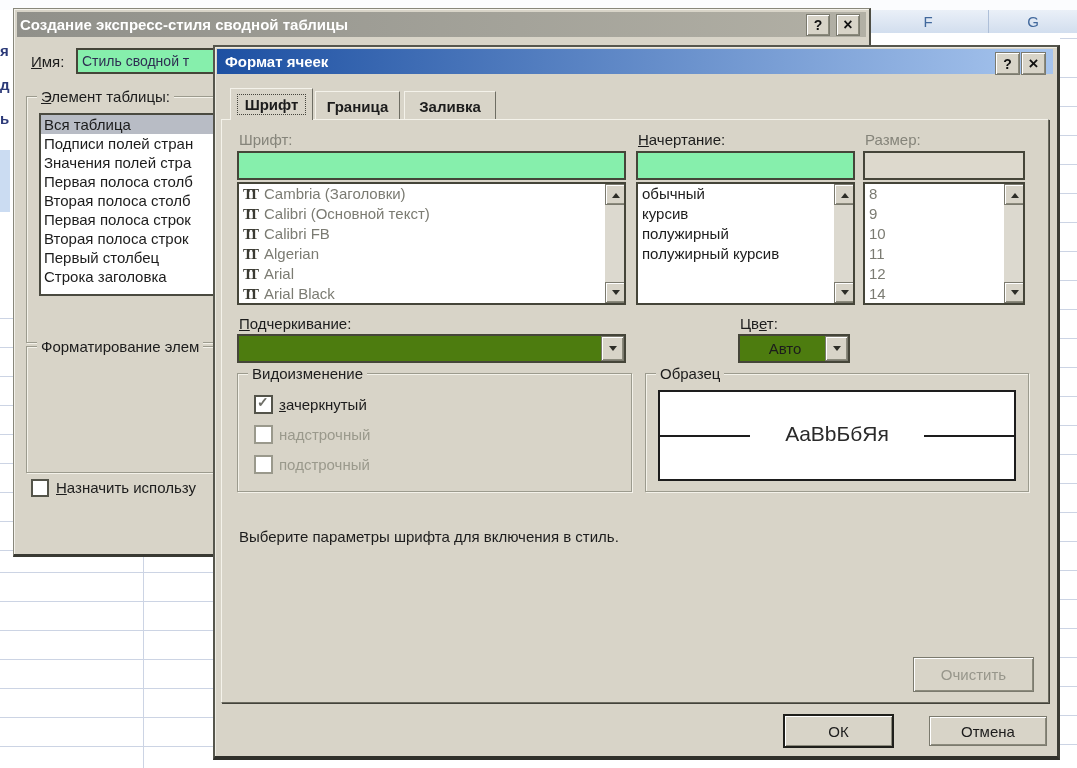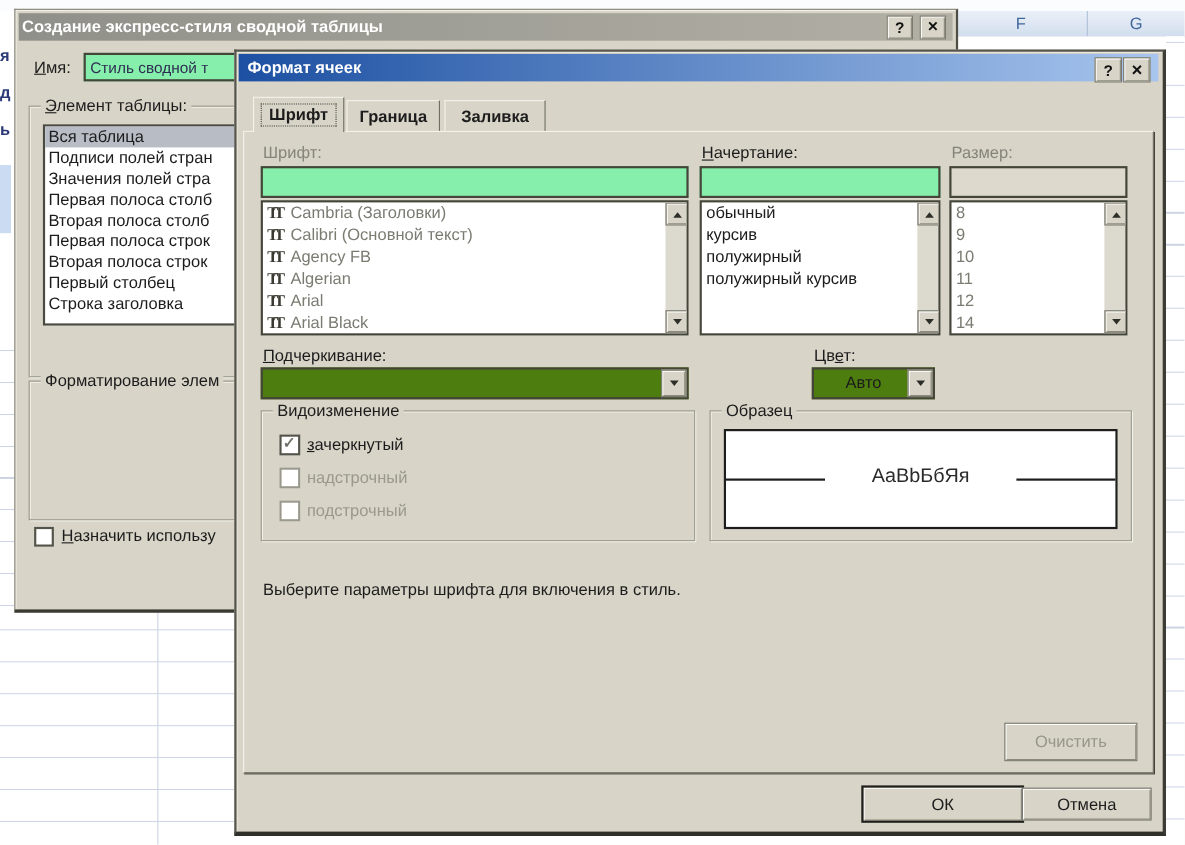--- a/index.html
+++ b/index.html
@@ -152,21 +152,21 @@
     </div>
 
     <div class="abs tabpage">
 
       <div class="abs gray" style="left:17px;top:11px;">Шрифт:</div>
       <div class="abs sunken" style="left:15px;top:31px;width:389px;height:29px;box-sizing:border-box;"></div>
       <div class="abs list" style="left:15px;top:62px;width:389px;height:123px;">
         <div class="list-inner">
           <div class="li gray"><span class="tt">TT</span><span>Cambria (Заголовки)</span></div>
           <div class="li gray"><span class="tt">TT</span><span>Calibri (Основной текст)</span></div>
-          <div class="li gray"><span class="tt">TT</span><span>Agency FB</span></div>
+          <div class="li gray"><span class="tt">TT</span><span>Calibri FB</span></div>
           <div class="li gray"><span class="tt">TT</span><span>Algerian</span></div>
           <div class="li gray"><span class="tt">TT</span><span>Arial</span></div>
           <div class="li gray"><span class="tt">TT</span><span>Arial Black</span></div>
         </div>
         <div class="scrollbar">
           <div class="sb-btn btn3d" style="top:0;">
               <div class="tri-up"></div>
             </div>
           <div class="sb-btn btn3d" style="bottom:0;">
               <div class="tri-down"></div>
@@ -239,26 +239,26 @@
         <div class="abs gray" style="left:41px;top:52px;color:#9a998c;">надстрочный</div>
         <div class="abs checkbox dim" style="left:16px;top:81px;width:15px;height:15px;"></div>
         <div class="abs gray" style="left:41px;top:82px;color:#9a998c;">подстрочный</div>
       </div>
 
       <div class="abs groupbox" style="left:423px;top:253px;width:382px;height:117px;">
         <div class="grouplabel">Образец</div>
         <div class="abs preview-box" style="left:12px;top:16px;width:354px;height:87px;">
           <div class="strike" style="left:0;"></div>
           <div class="strike" style="right:0;"></div>
-          <div style="position:absolute;left:0;right:0;top:30px;text-align:center;font-size:18px;color:#2a2a2a;">AaBbБбЯя</div>
+          <div style="position:absolute;left:0;right:0;top:30px;text-align:center;font-size:21px;color:#2a2a2a;">AaBbБбЯя</div>
         </div>
       </div>
 
       <div class="abs hint" style="left:17px;top:408px;">Выберите параметры шрифта для включения в стиль.</div>
 
       <div class="abs btn3d" style="left:691px;top:537px;width:119px;height:33px;color:#97968b;">Очистить</div>
     </div>
 
-    <div class="abs okbtn" style="left:568px;top:667px;width:148px;height:34px;box-sizing:border-box;">ОК</div>
+    <div class="abs okbtn" style="left:568px;top:667px;width:111px;height:34px;box-sizing:border-box;">ОК</div>
     <div class="abs btn3d" style="left:714px;top:669px;width:118px;height:30px;box-sizing:border-box;">Отмена</div>
   </div>
 
 </div>
 
 </body></html>

